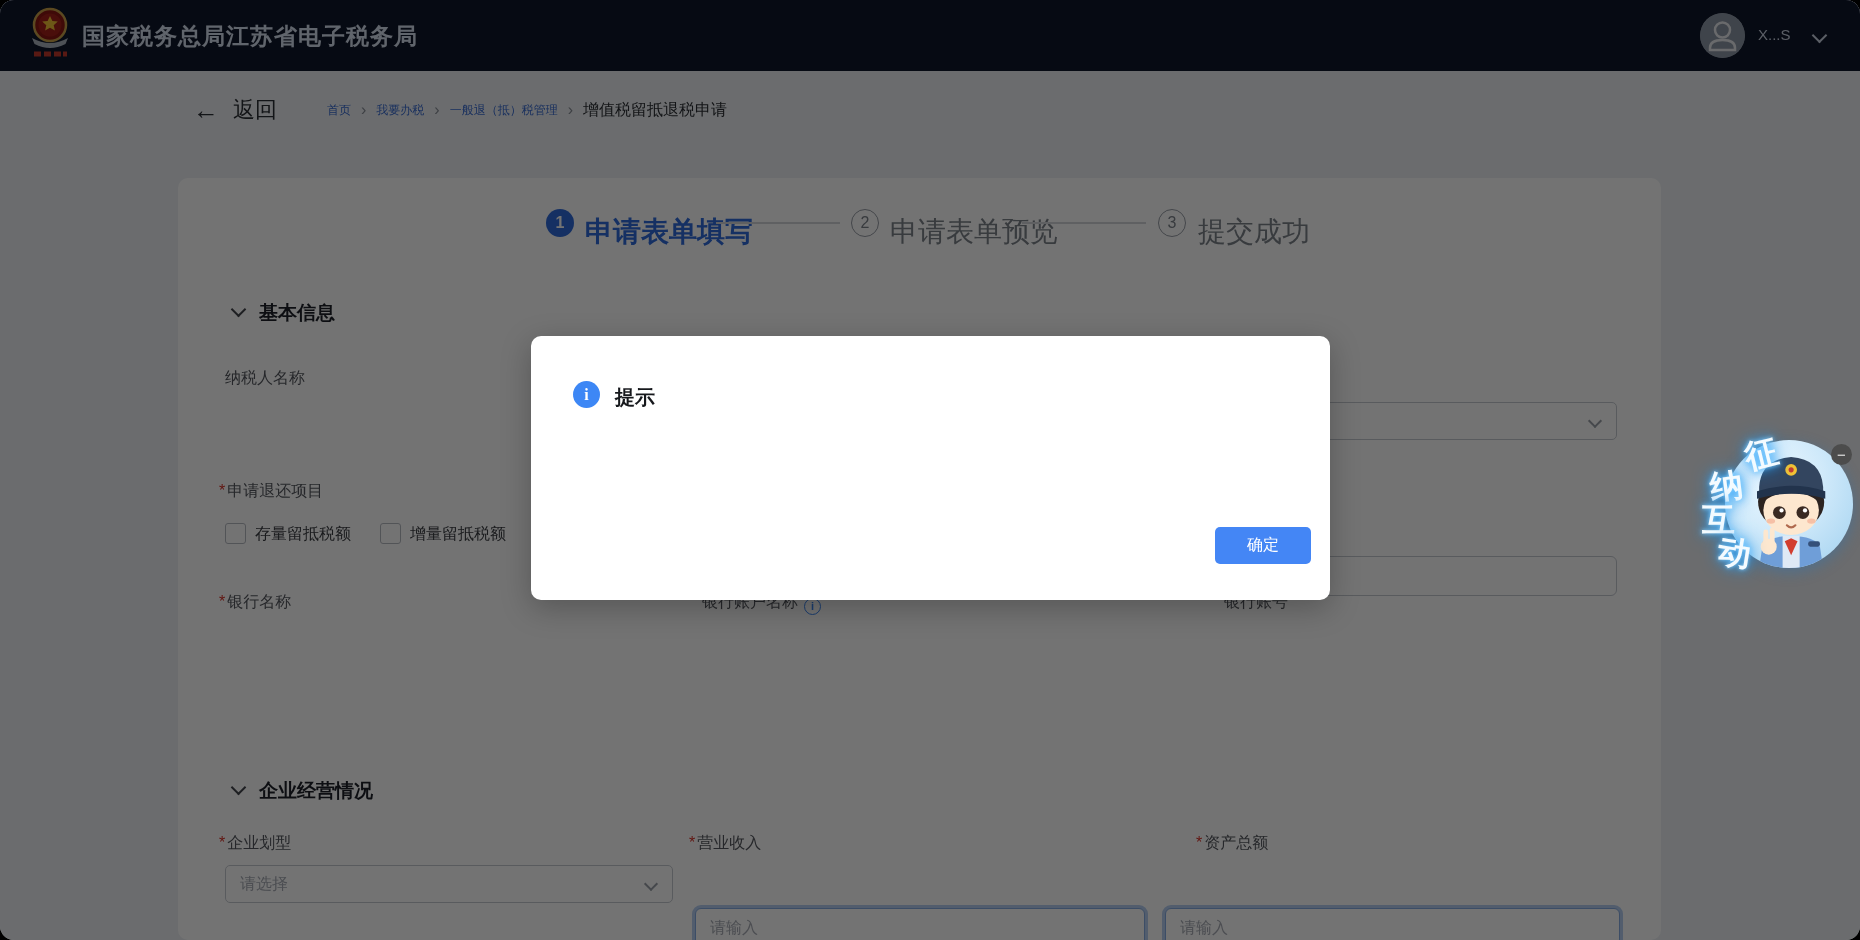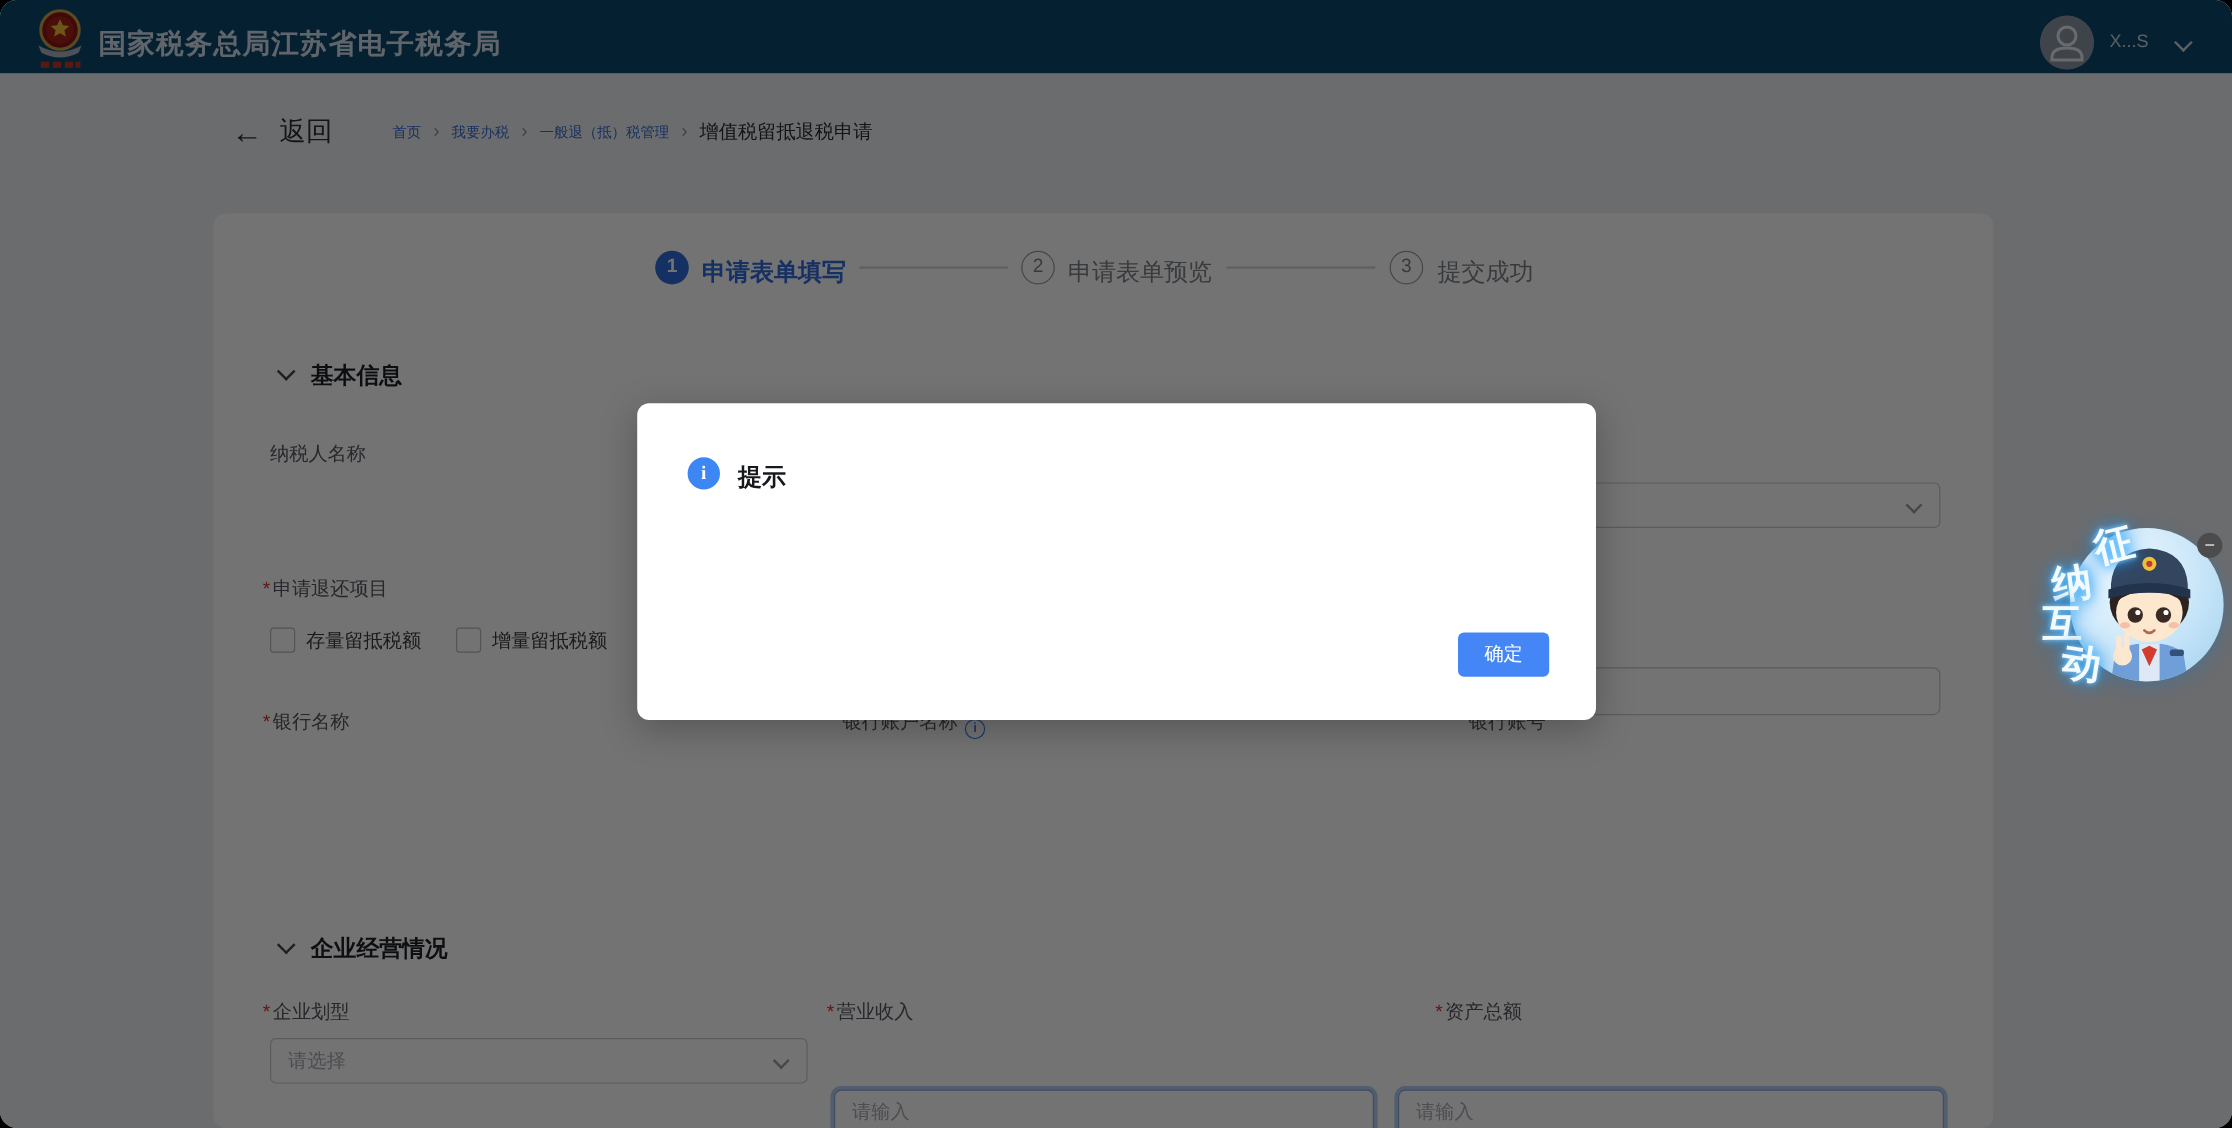--- a/index.html
+++ b/index.html
@@ -1,19 +1,19 @@
 <!DOCTYPE html>
 <html><head>
 <meta charset="utf-8">
 <style>
   html,body{margin:0;padding:0;background:#000;font-family:"Liberation Sans","DejaVu Sans",sans-serif;}
   #app{position:relative;width:1860px;height:940px;background:#edf0f4;border-radius:14px;overflow:hidden;}
 
   
-  .header{position:absolute;left:0;top:0;width:100%;height:61px;background:#0c4a6e;}
+  .header{position:absolute;left:0;top:0;width:100%;height:71px;background:#0f172a;}
   .logo{position:absolute;left:28px;top:6px;width:44px;height:58px;}
   .app-title{position:absolute;left:82px;top:21px;font-size:23px;font-weight:600;color:#d6e0ef;letter-spacing:1px;}
   .avatar{position:absolute;left:1700px;top:13px;width:45px;height:45px;border-radius:50%;background:#8d97a6;display:flex;align-items:center;justify-content:center;overflow:hidden;}
   .username{position:absolute;left:1758px;top:26px;font-size:15px;color:#c9d2e2;}
   .hdr-caret{position:absolute;left:1814px;top:30px;width:9px;height:9px;border-right:2px solid #c9d2e2;border-bottom:2px solid #c9d2e2;transform:rotate(45deg);}
 
   
   .breadcrumb{position:absolute;left:193px;top:88px;height:44px;display:flex;align-items:center;}
   .back-arrow{font-size:26px;color:#2c2f35;line-height:1;margin-right:14px;cursor:pointer;}
   .back-label{font-size:22px;color:#2c2f35;margin-right:50px;cursor:pointer;}
@@ -21,21 +21,21 @@
   .crumb-sep{font-size:16px;color:#8a8f98;margin:0 10px;}
   .crumb-current{font-size:16px;color:#2b2e33;}
 
   
   .card{position:absolute;left:178px;top:178px;width:1483px;height:762px;background:#ffffff;border-radius:10px;}
 
   
   .step-circle{position:absolute;width:28px;height:28px;border-radius:50%;display:flex;align-items:center;justify-content:center;font-size:16px;box-sizing:border-box;}
   .step-active{background:#2f6bdb;color:#fff;font-weight:bold;}
   .step-idle{border:1.5px solid #979ca5;color:#7d838b;background:#fff;}
-  .step-label{position:absolute;font-size:20px;text-align:center;}
+  .step-label{position:absolute;font-size:28px;text-align:center;}
   .step-label-active{color:#2f6bdb;font-weight:bold;}
   .step-label-idle{color:#7d838b;}
   .step-line{position:absolute;height:2px;background:#d2d5da;}
 
   
   .sec-caret{position:absolute;width:9px;height:9px;border-right:2px solid #43464c;border-bottom:2px solid #43464c;transform:rotate(45deg);cursor:pointer;}
   .sec-title{position:absolute;font-size:19px;font-weight:bold;color:#1d2129;}
   .f-label{position:absolute;font-size:16px;color:#55585f;}
   .req{color:#d9342b;margin-right:2px;}
   .link{color:#3a6bd0;text-decoration:underline;cursor:pointer;}
@@ -57,21 +57,21 @@
   .modal-icon{position:absolute;left:42px;top:45px;width:27px;height:27px;border-radius:50%;background:#3d87f5;color:#fff;display:flex;align-items:center;justify-content:center;font-size:16px;font-weight:bold;font-family:"Liberation Serif","DejaVu Serif",serif;}
   .modal-title{position:absolute;left:84px;top:48px;font-size:20px;font-weight:bold;color:#16181c;}
   .modal-row{position:absolute;left:44px;top:100px;display:flex;align-items:center;}
   .modal-prompt{font-size:16px;color:#5f6368;margin-right:8px;}
   .radio{width:18px;height:18px;border-radius:50%;box-sizing:border-box;margin-right:10px;cursor:pointer;flex:none;display:flex;align-items:center;justify-content:center;background:#fff;}
   .radio-off{border:1.5px solid #cdd0d6;}
   .radio-on{border:1.5px solid #4a82f2;}
   .radio-on .dot{width:9px;height:9px;border-radius:50%;background:#4a82f2;}
   .radio-label{font-size:17px;color:#2e3033;cursor:pointer;}
   .opt-gap{width:30px;flex:none;}
-  .confirm-btn{position:absolute;left:684px;top:191px;width:76px;height:37px;background:#4486f5;border:none;border-radius:5px;color:#fff;font-size:16px;cursor:pointer;font-family:inherit;}
+  .confirm-btn{position:absolute;left:684px;top:191px;width:96px;height:37px;background:#4486f5;border:none;border-radius:5px;color:#fff;font-size:16px;cursor:pointer;font-family:inherit;}
 
   
   .widget{position:absolute;left:1693px;top:428px;width:167px;height:164px;z-index:100;}
   .bubble{position:absolute;left:32px;top:12px;width:128px;height:128px;border-radius:50%;background:radial-gradient(circle at 35% 30%,#eef8ff 0%,#cfe9fa 45%,#9fd0ef 100%);overflow:hidden;box-shadow:0 4px 14px rgba(30,120,200,.35);cursor:pointer;}
   .glow-char{position:absolute;font-size:33px;font-weight:900;color:#f4fbff;text-shadow:0 0 4px #8fd4ff,0 0 10px #2aa4ff,0 0 18px #1c8fe6;}
   .mini-btn{position:absolute;left:138px;top:16px;width:21px;height:21px;border-radius:50%;background:#4c4c4c;color:#e8e8e8;display:flex;align-items:center;justify-content:center;font-size:15px;cursor:pointer;}
 </style>
 </head>
 <body>
 

